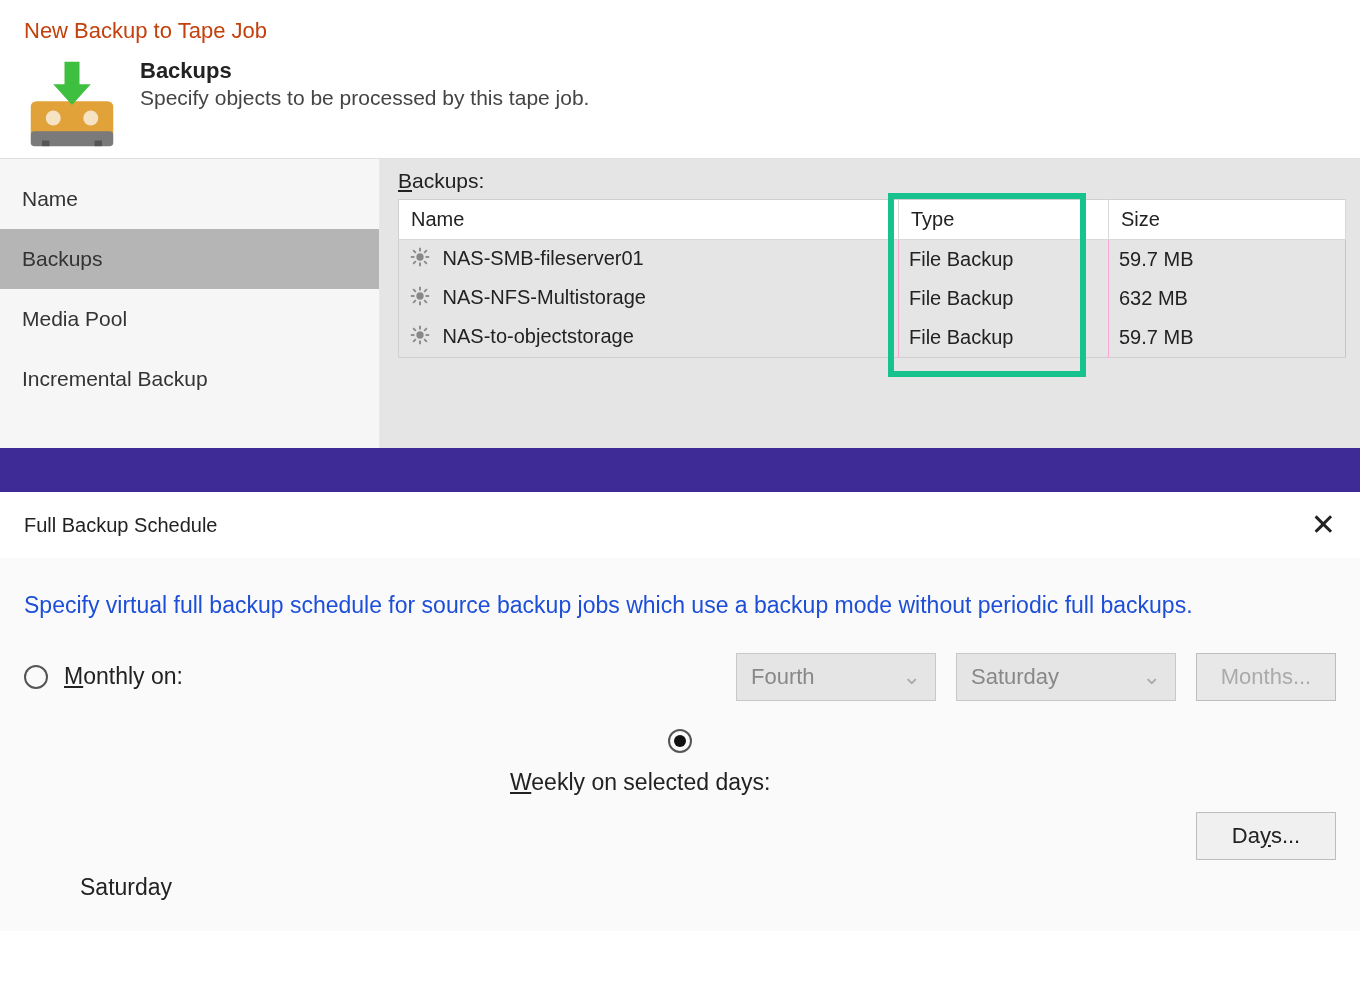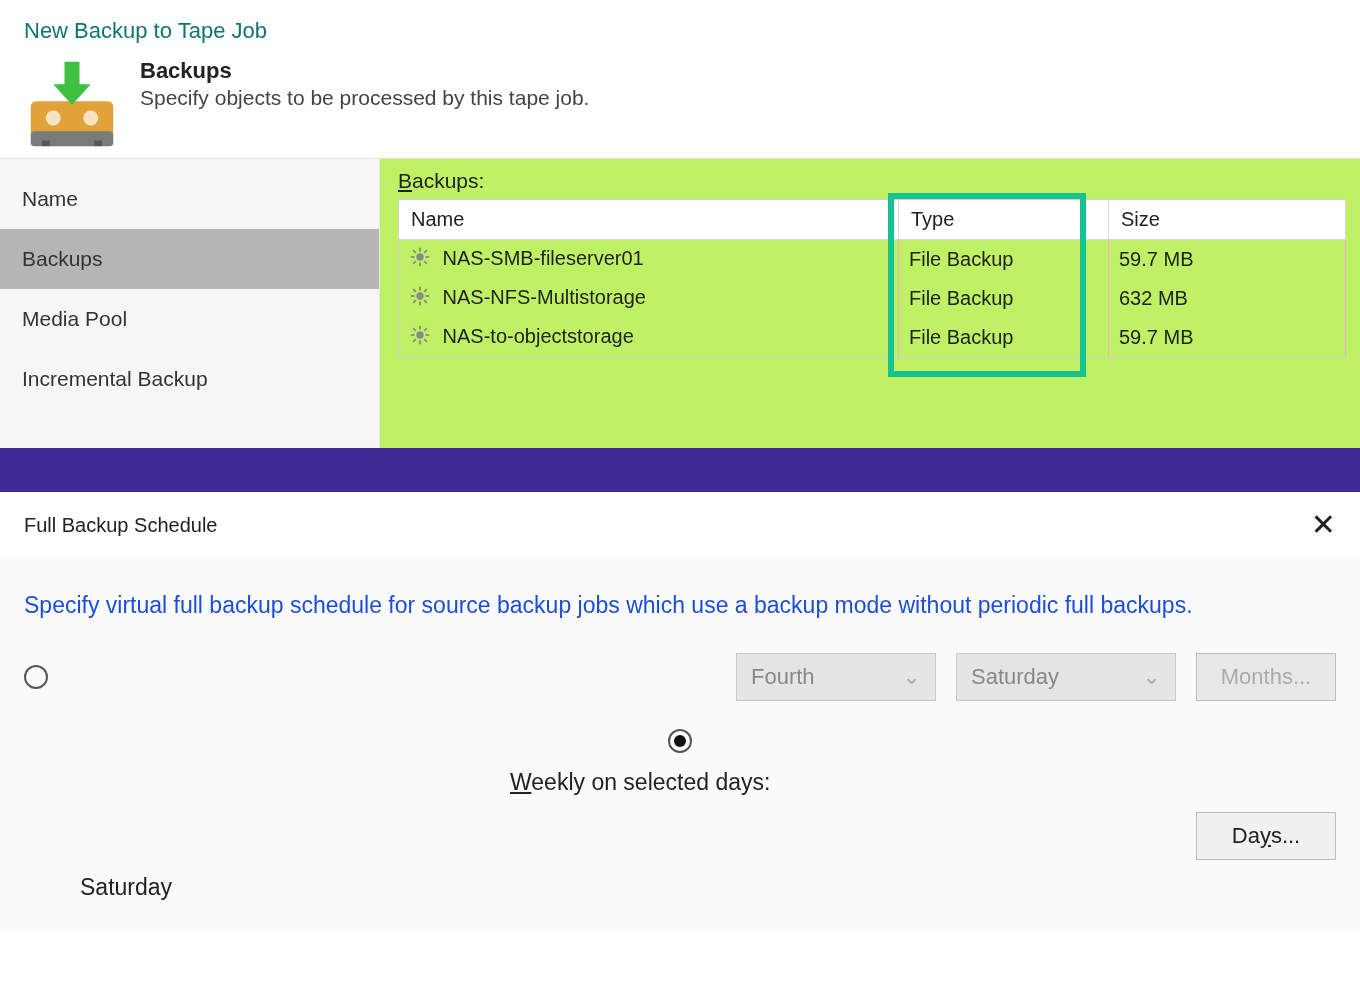--- a/index.html
+++ b/index.html
@@ -11,21 +11,21 @@
     background: #fff;
     width: 1360px;
   }
 
   
   .wizard-header {
     padding: 18px 20px 10px 24px;
   }
   .wizard-title {
     font-size: 22px;
-    color: #0f766e;
+    color: #c2410c;
     margin-bottom: 14px;
   }
   .step-header {
     display: flex;
     align-items: flex-start;
     gap: 20px;
   }
   .step-icon {
     width: 96px;
     height: 90px;
@@ -39,21 +39,21 @@
   .step-desc {
     font-size: 21px;
     color: #444;
   }
 
   .wizard-body {
     display: flex;
     border-top: 1px solid #e0e0e0;
     width: 100%;
     height: 290px;
-    background: #bef264;
+    background: #e5e5e5;
   }
 
   
   .nav-panel {
     width: 380px;
     flex-shrink: 0;
     background: #f6f6f6;
     border-right: 1px solid #e8e8e8;
     padding-top: 10px;
   }
@@ -351,20 +351,23 @@
 <div class="dialog">
   <div class="dialog-head">
     <div class="dialog-title">Full Backup Schedule</div>
     <div class="close-x">✕</div>
   </div>
 
   <div class="dialog-desc">Specify virtual full backup schedule for source backup jobs which use a backup mode without periodic full backups.</div>
 
   <div class="option-row">
     <span class="radio"></span>
+    <span class="opt-label">
+      <span class="ul">M</span><span>onthly on:</span>
+    </span>
     <div class="row-right">
       <div class="combo combo1">
         <span>Fourth</span>
         <span class="chev">⌄</span>
       </div>
       <div class="combo combo2">
         <span>Saturday</span>
         <span class="chev">⌄</span>
       </div>
       <div class="btn disabled">

